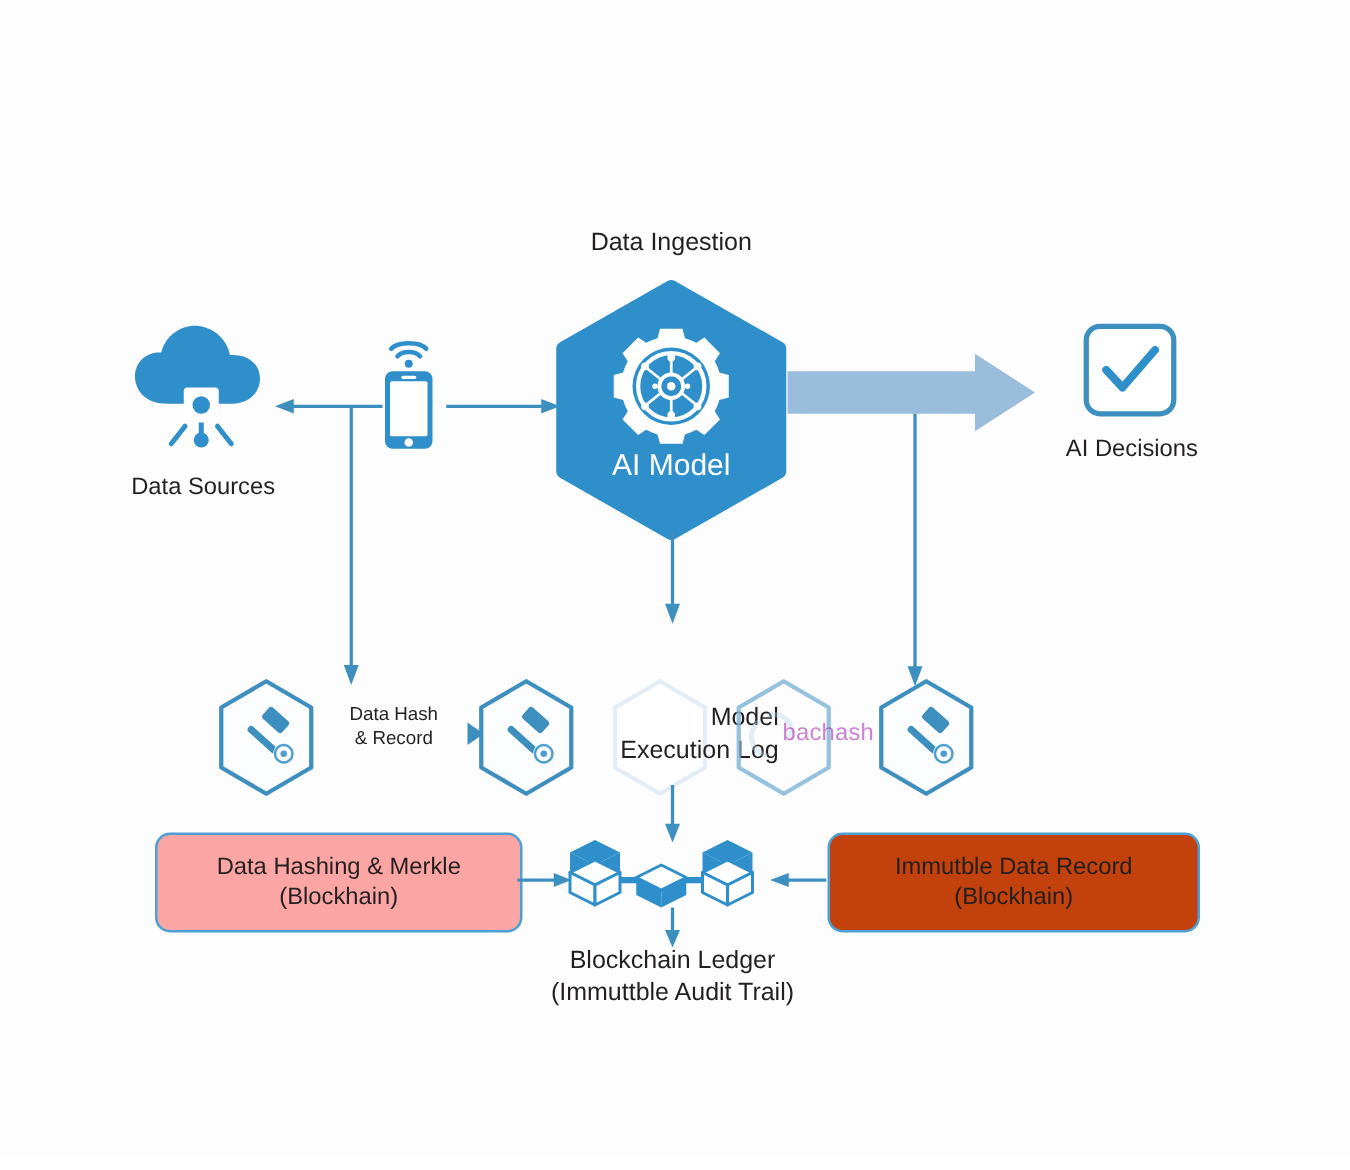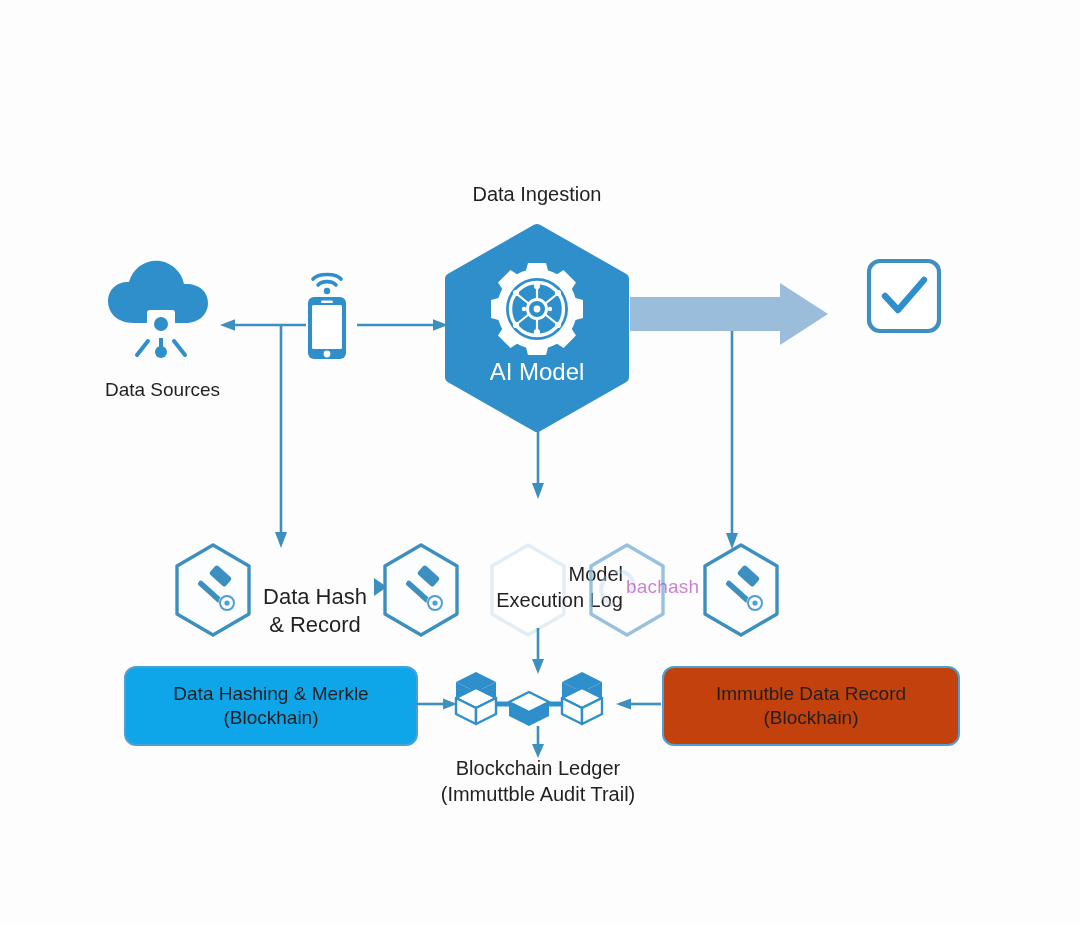--- a/index.html
+++ b/index.html
@@ -125,20 +125,21 @@
       <path d="M0 14 L150 14 L150 0 L198 31 L150 62 L150 48 L0 48 Z" fill="#9BBDDC"></path>
     </svg>
   </div>
 
   <div class="node" style="left:866px; top:258px;">
     <svg width="76" height="76" viewBox="0 0 76 76">
       <rect x="3" y="3" width="70" height="70" rx="11" fill="#ffffff" stroke="#3D8FC0" stroke-width="4.2"></rect>
       <path d="M19 38 L32 52 L58 22" fill="none" stroke="#2E8FCB" stroke-width="6.4" stroke-linecap="round" stroke-linejoin="round"></path>
     </svg>
   </div>
+  <div class="lbl" style="left:818px; top:348px; width:175px; font-size:19px;">AI Decisions</div>
 
   <div class="node" style="left:270px; top:322px;">
     <svg width="22" height="228" viewBox="0 0 22 228">
       <line x1="11" y1="2" x2="11" y2="212" stroke="#3D8FC0" stroke-width="2.6"></line>
       <path d="M11 226 L5 210 L17 210 Z" fill="#3D8FC0"></path>
     </svg>
   </div>
 
   <div class="node" style="left:527px; top:425px;">
     <svg width="22" height="76" viewBox="0 0 22 76">
@@ -160,21 +161,21 @@
       <path d="M41 3 L77 24 L77 72 L41 93 L5 72 L5 24 Z" fill="#fcfdff" stroke="#3D8FC0" stroke-width="3.4" stroke-linejoin="round"></path>
       <g transform="translate(41,48)">
         <rect x="-3" y="-20" width="21" height="12" rx="2.5" fill="#3D8FC0" transform="rotate(42 7.5 -14)"></rect>
         <rect x="-18" y="-1" width="30" height="5.6" rx="2.6" fill="#3D8FC0" transform="rotate(42 -3 1.8)"></rect>
         <circle cx="14" cy="13" r="8.5" fill="#fcfdff"></circle>
         <circle cx="14" cy="13" r="7" fill="none" stroke="#4E9FD0" stroke-width="2"></circle>
         <circle cx="14" cy="13" r="2.6" fill="#4E9FD0"></circle>
       </g>
     </svg>
   </div>
-  <div class="lbl" style="left:256px; top:562px; width:118px; font-size:22px;margin-top:21px;">Data Hash
+  <div class="lbl" style="left:256px; top:562px; width:118px; font-size:15px;">Data Hash
 &amp; Record</div>
 
   <div class="node" style="left:372px; top:576px;">
     <svg width="18" height="22" viewBox="0 0 18 22">
       <path d="M2 2 L15 11 L2 20 Z" fill="#3D8FC0"></path>
     </svg>
   </div>
 
   <div class="node" style="left:380px; top:542px;">
     <svg width="82" height="96" viewBox="0 0 82 96">
@@ -222,21 +223,21 @@
   </div>
 
   <div class="node" style="left:527px; top:628px;">
     <svg width="22" height="48" viewBox="0 0 22 48">
       <line x1="11" y1="0" x2="11" y2="33" stroke="#3D8FC0" stroke-width="2.6"></line>
       <path d="M11 46 L5 31 L17 31 Z" fill="#3D8FC0"></path>
     </svg>
   </div>
 
   <div class="node" style="left:124px; top:666px; width:290px; height:76px;
-              border:2.6px solid #4CA0D4; border-radius:12px; background:#0ea5e9;
+              border:2.6px solid #4CA0D4; border-radius:12px; background:#fca5a5;
               display:flex; align-items:center; justify-content:center;">
     <span class="lbl" style="position:static; font-size:19px;">Data Hashing &amp; Merkle
 (Blockhain)</span>
   </div>
 
   <div class="node" style="left:414px; top:695px;">
     <svg width="44" height="18" viewBox="0 0 44 18">
       <line x1="0" y1="9" x2="31" y2="9" stroke="#3D8FC0" stroke-width="2.6"></line>
       <path d="M43 9 L29 3.4 L29 14.6 Z" fill="#3D8FC0"></path>
     </svg>

